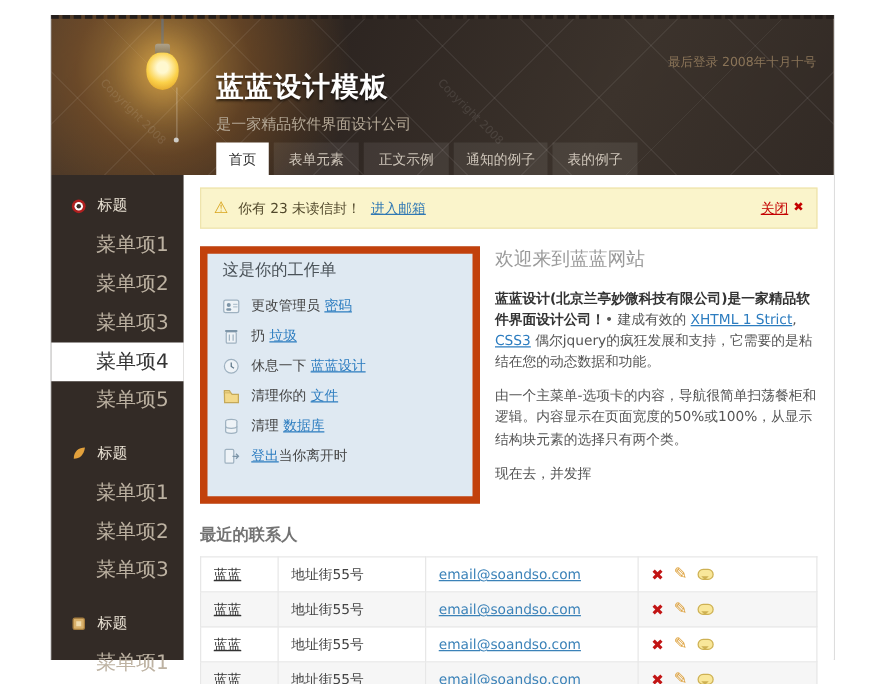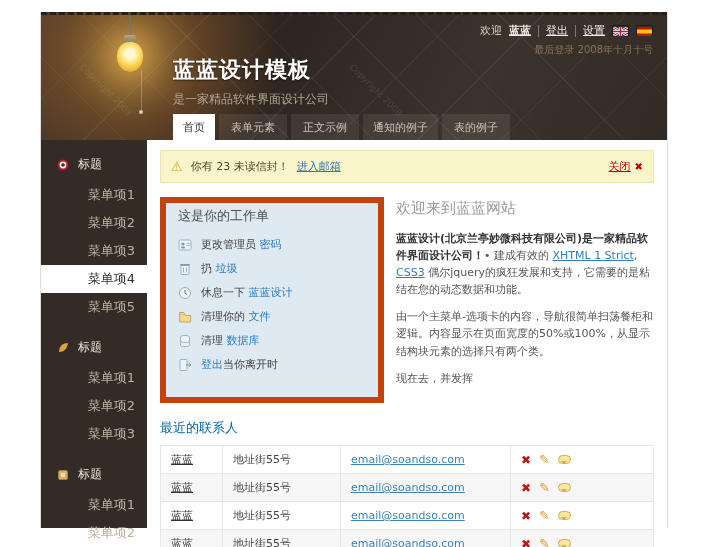--- a/index.html
+++ b/index.html
@@ -43,21 +43,21 @@
   .tabs { position:absolute; left:132px; bottom:0; display:flex; gap:4px; }
   .tab { min-width:68px; padding:6px 10px 5px; text-align:center; font-size:11px; color:#cfc6ba;
     background:rgba(255,255,255,.08); cursor:pointer; }
   .tab.active { background:#fff; color:#333; min-width:40px; }
 
   
   .bodyrow { display:flex; height:388px; }
   .sidebar { width:106px; background:#332b26; flex:none; padding-top:8px; }
   .sec-title { display:flex; align-items:center; gap:9px; padding:8px 0 8px 16px; color:#ece4d6; font-size:12px; }
   .s-icon { width:12px; height:12px; flex:none; }
-  .menu-item { text-align:right; padding:5px 12px; font-size:13px; color:#bdb2a2; cursor:pointer; }
+  .menu-item { text-align:right; padding:5px 12px; font-size:16px; color:#bdb2a2; cursor:pointer; }
   .menu-item.active { background:#fff; color:#333; }
   .sidebar .gap { height:10px; }
 
   .content { flex:1; padding:10px 13px 0; background:#fff; }
 
   
   .alert { display:flex; align-items:center; gap:8px; background:#faf4cb; border:1px solid #eee4ad;
     padding:8px 10px; font-size:11px; color:#52492c; }
   .alert .warn { color:#dca props81e; color:#d9a51e; font-size:13px; }
   .alert a.mail { color:#3179b4; text-decoration:underline; cursor:pointer; }
@@ -65,31 +65,31 @@
   .alert .close a { color:#c40000; text-decoration:underline; font-size:11px; cursor:pointer; }
   .alert .close .x { font-size:10px; }
 
   
   .cols { display:flex; gap:12px; margin-top:14px; }
   .todo { width:224px; flex:none; background:#dfe9f2; border:6px solid #c2410c; padding:4px 12px 16px; }
   .todo h2 { font-size:13px; color:#4a5258; font-weight:normal; margin-bottom:12px; }
   .todo ul { list-style:none; }
   .todo li { display:flex; align-items:center; gap:9px; margin:9px 0; font-size:11px; color:#444; }
   .todo li svg { flex:none; }
-  .todo a { color:#2d7dc0; cursor:pointer; }
+  .todo a { color:#2d7dc0; text-decoration:underline; cursor:pointer; }
 
   .welcome { flex:1; font-size:11px; color:#555; line-height:1.55; }
   .welcome h2 { font-size:15px; color:#9a9a9a; font-weight:normal; margin-bottom:10px;font-family:Liberation Serif, serif; }
   .welcome p { margin-bottom:10px; }
   .welcome strong { color:#333; }
   .welcome a { color:#2d7dc0; text-decoration:underline; cursor:pointer; }
 
   
   .contacts { margin-top:16px; }
-  .contacts h2 { font-size:13px; color:#0369a1; font-weight:normal; margin-bottom:8px; }
+  .contacts h2 { font-size:13px; color:#737373; font-weight:bold; margin-bottom:8px; }
   table.ct { width:100%; border-collapse:collapse; border:1px solid #e2e2e2; font-size:11px; }
   table.ct td { border:1px solid #e7e7e7; padding:6px 10px; color:#444; }
   table.ct tr:nth-child(even) { background:#f6f6f6; }
   td.c-name { width:62px; } td.c-addr { width:118px; } td.c-mail { width:170px; }
   .c-name a { color:#333; text-decoration:underline; cursor:pointer; }
   .c-mail a { color:#3b82b8; text-decoration:underline; cursor:pointer; }
   .acts { display:flex; gap:8px; align-items:center; }
   .acts .del { color:#c21414; font-weight:bold; font-size:12px; cursor:pointer; }
   .acts .pen { color:#dc9c32; font-size:13px; cursor:pointer; }
   .bubble { position:relative; width:13px; height:9px; background:#f9e79a; border:1px solid #ceb153; border-radius:5px; cursor:pointer; }
@@ -109,43 +109,20 @@
     <div class="bulbcap"></div>
     <div class="bulb"></div>
     <div class="cord2"></div>
     <div class="dot"></div>
 
     <div class="brand">
       <h1>蓝蓝设计模板</h1>
       <p>是一家精品软件界面设计公司</p>
     </div>
 
-    <div class="topbar">
-      <span>欢迎</span>
-      <a class="user">蓝蓝</a>
-      <span class="sep"></span>
-      <a>登出</a>
-      <span class="sep"></span>
-      <a>设置</a>
-      <span class="flag">
-        <svg width="15" height="9" viewBox="0 0 15 9">
-            <rect width="15" height="9" fill="#27408b"></rect>
-            <path d="M0 0L15 9M15 0L0 9" stroke="#fff" stroke-width="2.4"></path>
-            <path d="M0 0L15 9M15 0L0 9" stroke="#c8102e" stroke-width="1"></path>
-            <path d="M7.5 0V9M0 4.5H15" stroke="#fff" stroke-width="3"></path>
-            <path d="M7.5 0V9M0 4.5H15" stroke="#c8102e" stroke-width="1.6"></path>
-          </svg>
-      </span>
-      <span class="flag">
-        <svg width="15" height="9" viewBox="0 0 15 9">
-            <rect width="15" height="9" fill="#c60b1e"></rect>
-            <rect y="2.5" width="15" height="4" fill="#ffc400"></rect>
-          </svg>
-      </span>
-    </div>
     <div class="lastlogin">最后登录 2008年十月十号</div>
 
     <div class="tabs">
       <div class="tab active">首页</div>
       <div class="tab">表单元素</div>
       <div class="tab">正文示例</div>
       <div class="tab">通知的例子</div>
       <div class="tab">表的例子</div>
     </div>
   </div>

